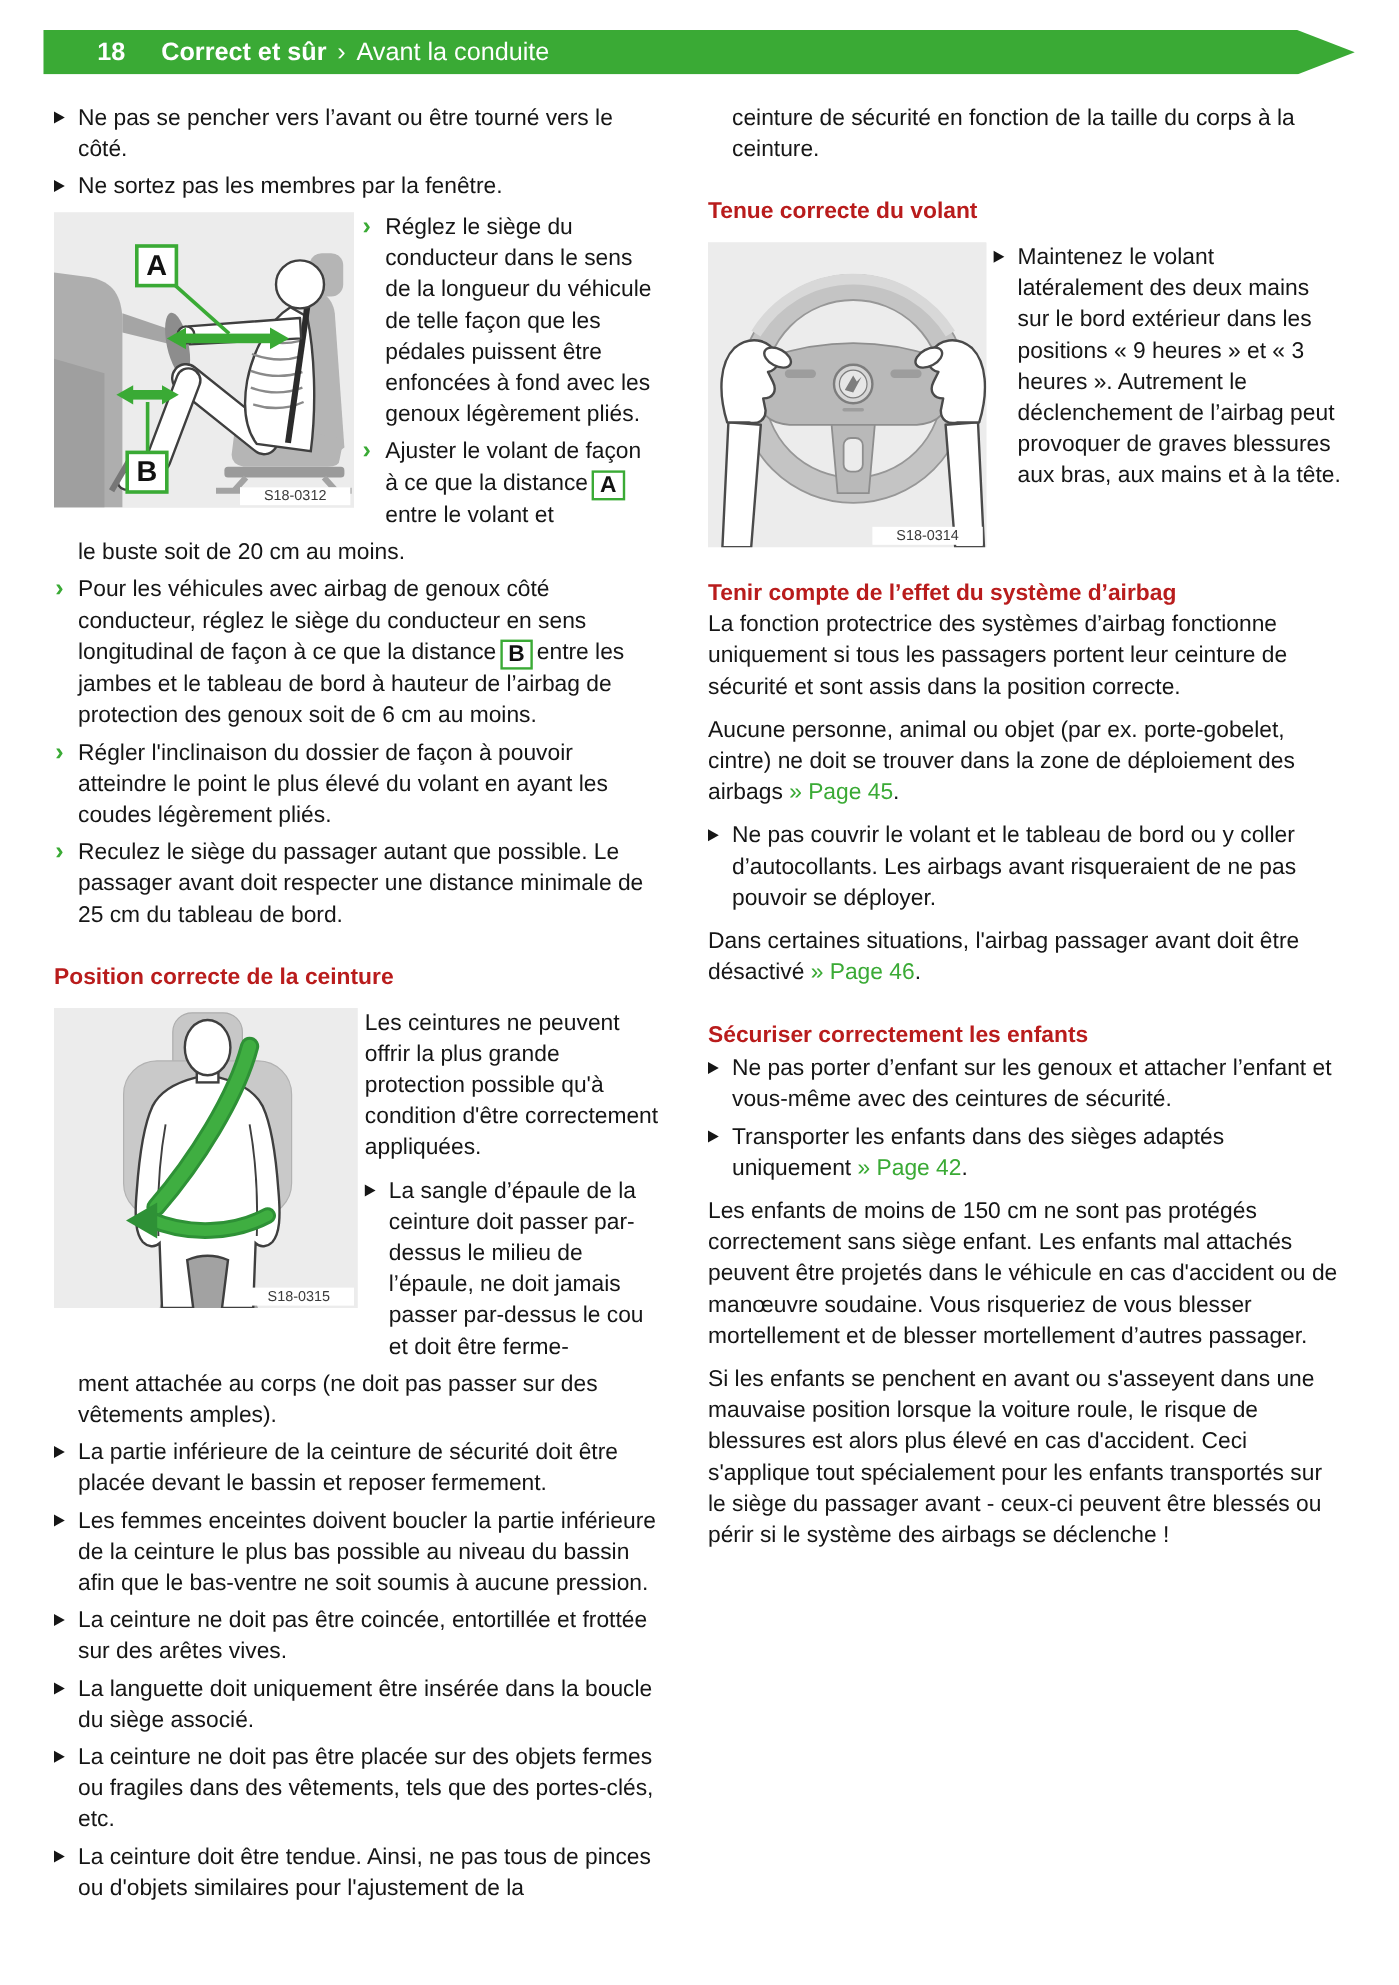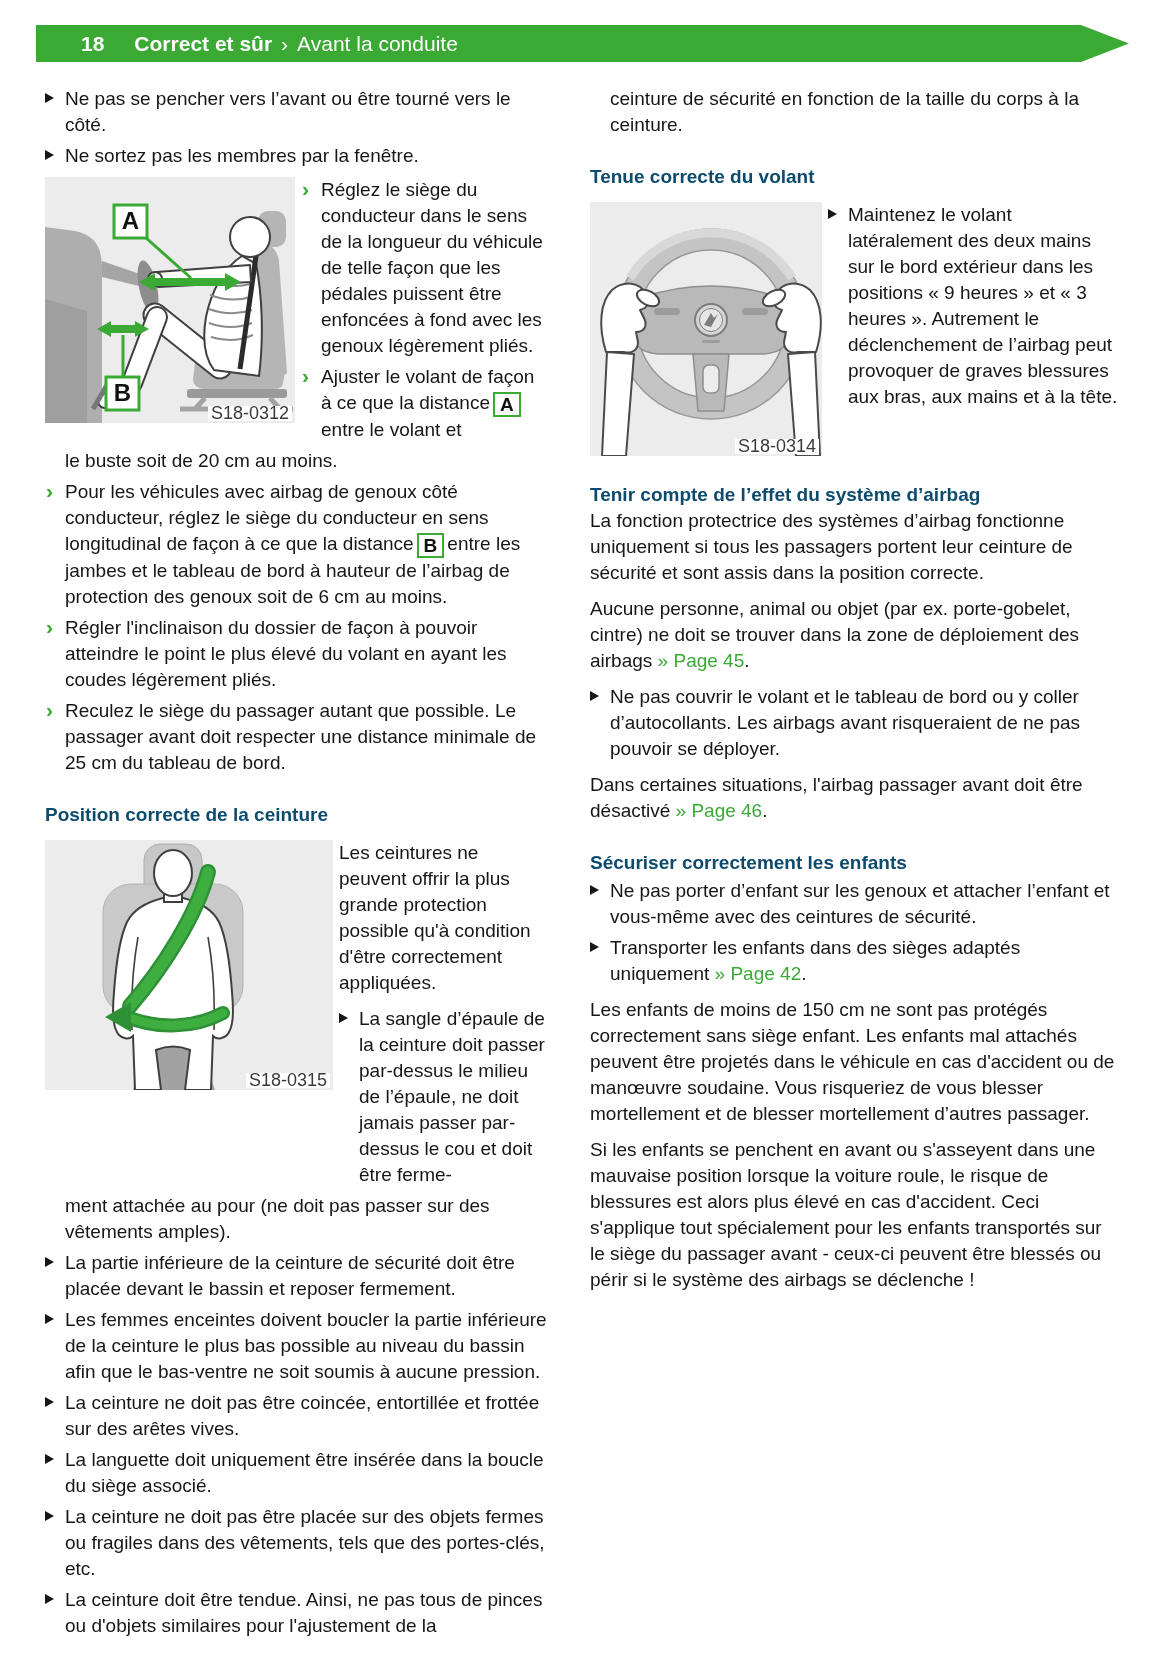--- a/index.html
+++ b/index.html
@@ -18,39 +18,39 @@
   .header-num{font-weight:bold;margin-left:45px;}
   .header-title{font-weight:bold;margin-left:30px;}
   .header-sep{margin:0 9px;font-weight:normal;}
   
   .columns{display:flex;padding:0 45px;margin-top:24px;}
   .col-left{width:505px;flex:none;}
   .col-right{width:531px;flex:none;margin-left:40px;}
   
   p{margin:10px 0;}
   .p0{margin-top:0;}
-  h3{font-size:19px;line-height:26px;font-weight:bold;margin:26px 0 8px 0;color:#0c4a6e;}
+  h3{font-size:19px;line-height:26px;font-weight:bold;margin:26px 0 8px 0;color:#b91c1c;}
   h3.tight{margin-bottom:0;}
   .bullet{position:relative;padding-left:20px;margin:5px 0;}
   .col-left > .bullet:first-child{margin-top:0;}
   .tri{position:absolute;left:0;top:7px;width:0;height:0;
        border-left:9px solid #161616;border-top:5.5px solid transparent;border-bottom:5.5px solid transparent;}
   .chev{position:absolute;left:1px;top:-1px;color:#3aaa35;font-weight:bold;font-size:21px;}
   .cont{padding-left:20px;margin:0 0 5px 0;}
   .link{color:#3aaa35;cursor:pointer;}
   .keybox{
     display:inline-block;border:2.5px solid #3aaa35;background:#fff;color:#111;
     font-weight:bold;line-height:21px;padding:0 5px;margin:0 3px;vertical-align:-2px;
   }
   
   .fig-row{display:flex;align-items:flex-start;margin-top:8px;}
   .figure{flex:none;position:relative;background:#ececec;}
   .fig-caption{
-    position:absolute;right:3px;bottom:2px;font-size:18px;line-height:15px;
-    color:#3a3a3a;background:#fff;padding:0 3px;
+    position:absolute;right:3px;bottom:2px;font-size:12px;line-height:15px;
+    color:#3a3a3a;background:#fff;padding:0 20px;
   }
   .narrow{margin-left:6px;flex:1;min-width:0;}
   .narrow .bullet:first-child,.narrow p:first-child{margin-top:0;}
   .mt12{margin-top:12px;}
 </style>
 </head>
 <body>
 
 <div class="header-bar">
   <span class="header-num">18</span>
@@ -137,21 +137,21 @@
       <span>Régler l'inclinaison du dossier de façon à pouvoir atteindre le point le plus élevé du volant en ayant les coudes légèrement pliés.</span>
     </div>
     <div class="bullet">
       <span class="chev">›</span>
       <span>Reculez le siège du passager autant que possible. Le passager avant doit respecter une distance minimale de 25 cm du tableau de bord.</span>
     </div>
 
     <h3>Position correcte de la ceinture</h3>
 
     <div class="fig-row mt12">
-      <div class="figure" style="width:288px;height:250px;">
+      <div class="figure" style="width:253px;height:250px;">
         <svg width="253" height="250" viewBox="0 0 253 250">
           <rect width="253" height="250" fill="#ececec"></rect>
           <rect x="99" y="4" width="58" height="56" rx="16" fill="#c7c7c7" stroke="#adadad"></rect>
           <rect x="58" y="44" width="140" height="130" rx="28" fill="#c9c9c9" stroke="#b2b2b2"></rect>
           <path d="M104,198 Q128,191 152,198 L170,250 L88,250 Z" fill="#a2a2a2"></path>
           <path d="M118,58 C102,62 88,70 82,82 C75,97 71,124 69,152 C67,175 68,188 74,195 C78,199 84,200 88,196 L90,250 L116,250 L111,210 Q128,203 145,210 L140,250 L166,250 L168,196 C172,200 178,199 182,195 C188,188 189,175 187,152 C185,124 181,97 174,82 C168,70 154,62 138,58 Z" fill="#fff" stroke="#3f3f3f" stroke-width="2"></path>
           <path d="M93,97 C88,125 86,160 87,190 M163,97 C168,125 170,160 169,190" fill="none" stroke="#3f3f3f" stroke-width="1.6"></path>
           <rect x="119" y="44" width="18" height="18" fill="#fff" stroke="#3f3f3f" stroke-width="2"></rect>
           <ellipse cx="128" cy="33" rx="19" ry="23" fill="#fff" stroke="#3f3f3f" stroke-width="2"></ellipse>
           <path d="M163,32 C152,74 118,128 85,166" stroke="#2e9136" stroke-width="16" fill="none" stroke-linecap="round"></path>
@@ -163,21 +163,21 @@
         <span class="fig-caption">S18-0315</span>
       </div>
       <div class="narrow">
         <p class="p0">Les ceintures ne peuvent offrir la plus grande protection possible qu'à condition d'être correctement appliquées.</p>
         <div class="bullet">
           <span class="tri"></span>
           <span>La sangle d’épaule de la ceinture doit passer par-dessus le milieu de l’épaule, ne doit jamais passer par-dessus le cou et doit être ferme-</span>
         </div>
       </div>
     </div>
-    <div class="cont">ment attachée au pour (ne doit pas passer sur des vêtements amples).</div>
+    <div class="cont">ment attachée au corps (ne doit pas passer sur des vêtements amples).</div>
 
     <div class="bullet">
       <span class="tri"></span>
       <span>La partie inférieure de la ceinture de sécurité doit être placée devant le bassin et reposer fermement.</span>
     </div>
     <div class="bullet">
       <span class="tri"></span>
       <span>Les femmes enceintes doivent boucler la partie inférieure de la ceinture le plus bas possible au niveau du bassin afin que le bas-ventre ne soit soumis à aucune pression.</span>
     </div>
     <div class="bullet">

